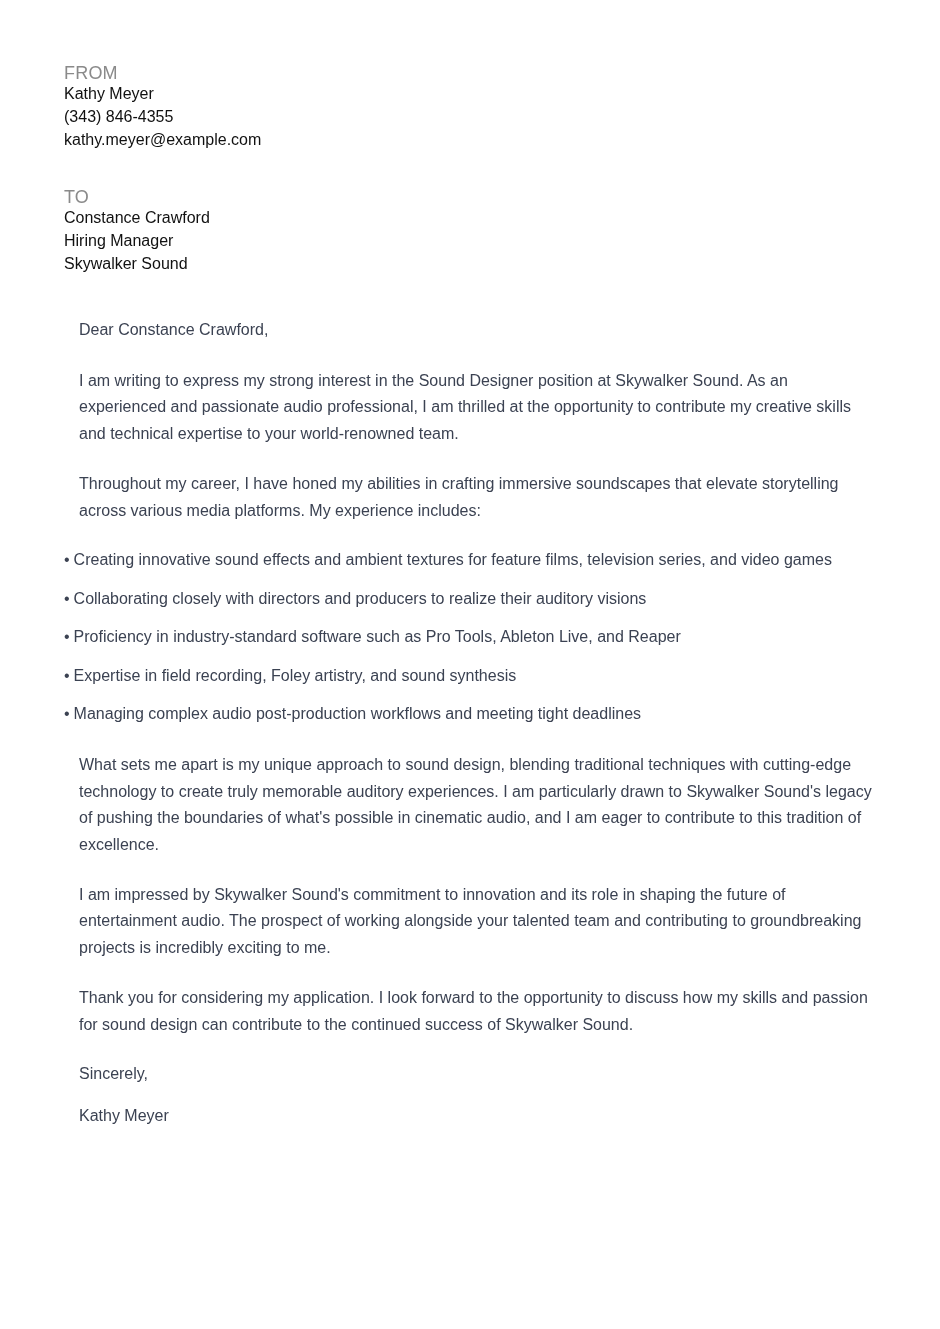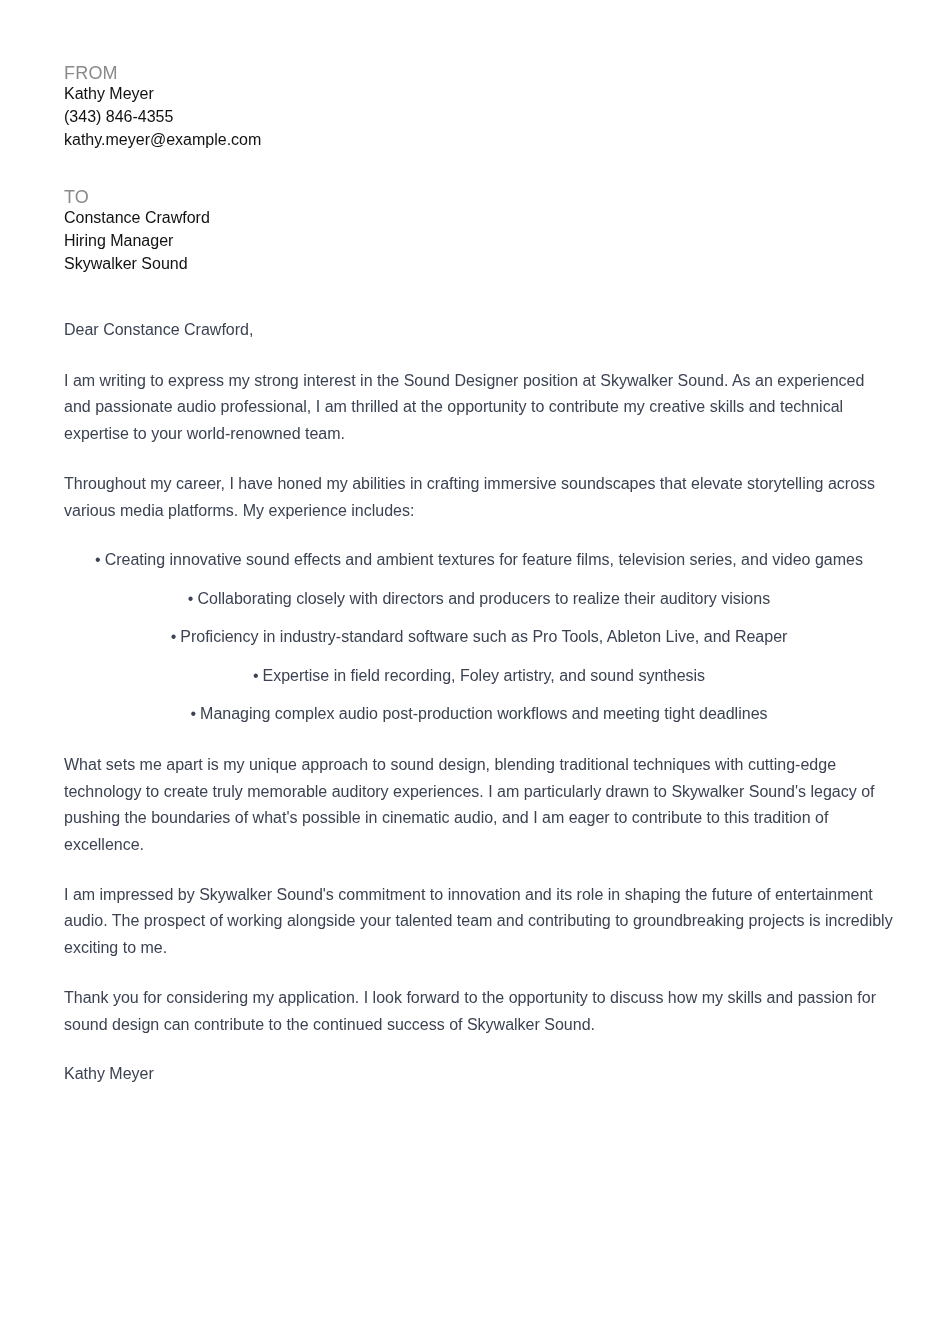--- a/index.html
+++ b/index.html
@@ -32,29 +32,28 @@
       color: #111111;
       line-height: 23px;
       margin: 0;
     }
     .block-from { margin-bottom: 37px; }
     .block-to { margin-bottom: 42px; }
     .body-text {
       font-size: 16px;
       color: #3b4252;
       line-height: 26.7px;
-      margin: 0;
+      margin: 15px;
     }
     .salutation { margin-bottom: 24px; }
     .para { margin-bottom: 23px; }
     .bullets {
       list-style: none;
       margin: 0 0 24px 0;
       padding: 0;
-      text-align: center;
     }
     .bullets li {
       font-size: 16px;
       color: #3b4252;
       line-height: 26.7px;
       margin-bottom: 11.8px;
     }
     .bullets li:last-child { margin-bottom: 16px; }
     .bullets .dot { margin-right: 4px; }
     .closing { margin-bottom: 12px; }
@@ -88,15 +87,16 @@
     <li><span class="dot">•</span><span>Collaborating closely with directors and producers to realize their auditory visions</span></li>
     <li><span class="dot">•</span><span>Proficiency in industry-standard software such as Pro Tools, Ableton Live, and Reaper</span></li>
     <li><span class="dot">•</span><span>Expertise in field recording, Foley artistry, and sound synthesis</span></li>
     <li><span class="dot">•</span><span>Managing complex audio post-production workflows and meeting tight deadlines</span></li>
   </ul>
 
   <p class="body-text para">What sets me apart is my unique approach to sound design, blending traditional techniques with cutting-edge technology to create truly memorable auditory experiences. I am particularly drawn to Skywalker Sound's legacy of pushing the boundaries of what's possible in cinematic audio, and I am eager to contribute to this tradition of excellence.</p>
   <p class="body-text para">I am impressed by Skywalker Sound's commitment to innovation and its role in shaping the future of entertainment audio. The prospect of working alongside your talented team and contributing to groundbreaking projects is incredibly exciting to me.</p>
   <p class="body-text para">Thank you for considering my application. I look forward to the opportunity to discuss how my skills and passion for sound design can contribute to the continued success of Skywalker Sound.</p>
 
+  <p class="body-text closing">Sincerely,</p>
   <p class="body-text">Kathy Meyer</p>
 
 </div>
 
 </body></html>

